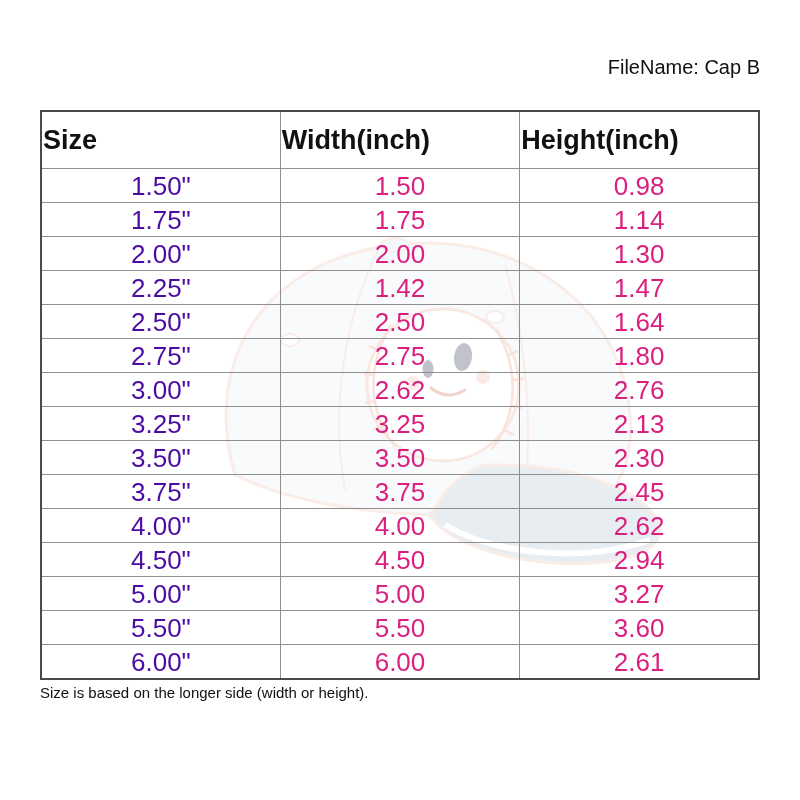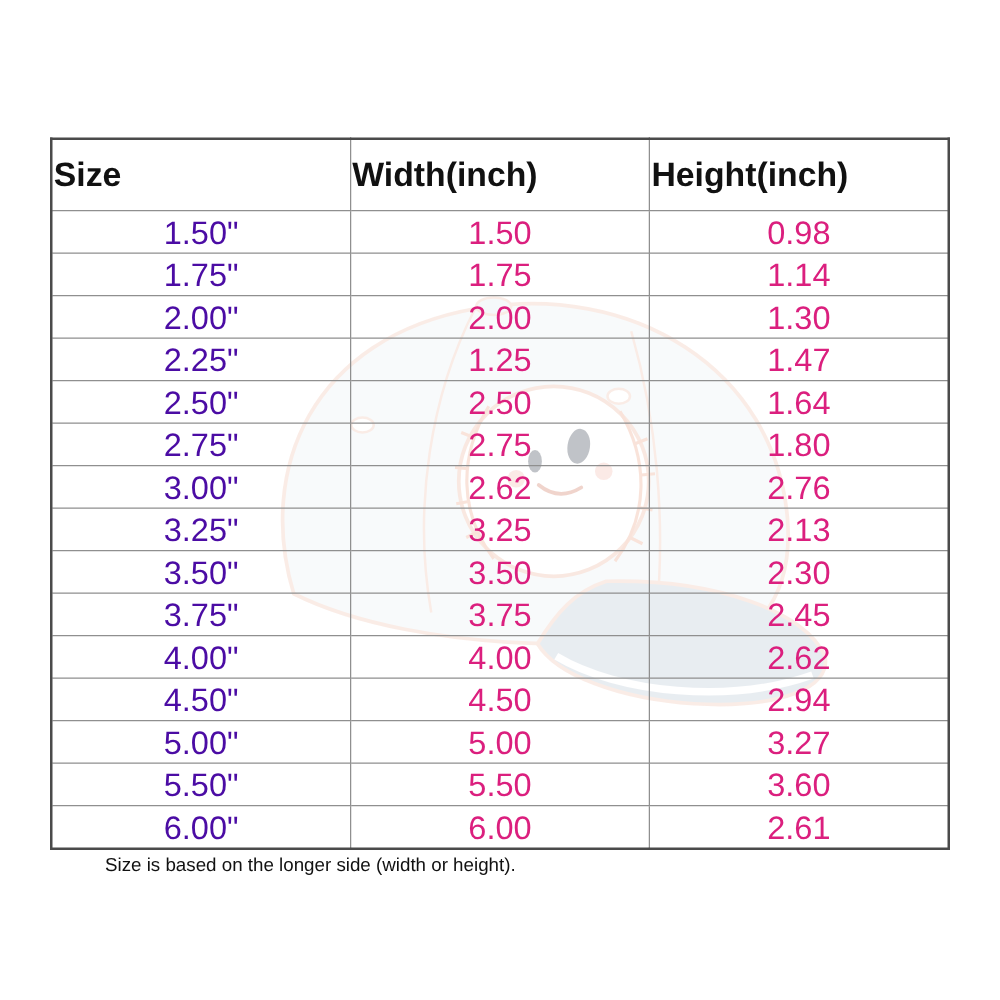--- a/index.html
+++ b/index.html
@@ -68,28 +68,28 @@
   table.size-table td.col-size   { color: var(--size-color, #4B0CA4); }
   table.size-table td.col-width  { color: var(--value-color, #DB1F7E); }
   table.size-table td.col-height { color: var(--value-color, #DB1F7E); margin-top: 40px; }
   .footnote {
     position: absolute;
     left: 40px;
     top: 684px;
     font-size: 15px;
     color: #111111;
     z-index: 2;
-    margin-left: 44px;
   }
 </style>
 </head>
 <body>
 
 <div class="page">
 
+  <div class="filename">FileName: Cap B</div>
 
   <svg class="watermark" viewBox="0 0 480 350" xmlns="http://www.w3.org/2000/svg" aria-hidden="true">
 
     <path d="M 40 250 C 10 150, 55 45, 185 22 C 310 0, 425 70, 435 190 C 438 228, 428 252, 415 268 C 330 300, 140 300, 40 250 Z" fill="#eef3f6" stroke="#f2cfc0" stroke-width="3"></path>
 
     <path d="M 185 22 C 150 90, 135 180, 150 265" fill="none" stroke="#f2cfc0" stroke-width="2"></path>
     <path d="M 310 40 C 330 110, 338 190, 330 270" fill="none" stroke="#f2cfc0" stroke-width="2"></path>
 
     <ellipse cx="200" cy="20" rx="14" ry="7" fill="#e6edf2" stroke="#f2cfc0" stroke-width="2"></ellipse>
 
@@ -132,21 +132,21 @@
           <td class="col-width">1.75</td>
           <td class="col-height">1.14</td>
         </tr>
         <tr>
           <td class="col-size">2.00"</td>
           <td class="col-width">2.00</td>
           <td class="col-height">1.30</td>
         </tr>
         <tr>
           <td class="col-size">2.25"</td>
-          <td class="col-width">1.25</td>
+          <td class="col-width">1.42</td>
           <td class="col-height">1.47</td>
         </tr>
         <tr>
           <td class="col-size">2.50"</td>
           <td class="col-width">2.50</td>
           <td class="col-height">1.64</td>
         </tr>
         <tr>
           <td class="col-size">2.75"</td>
           <td class="col-width">2.75</td>

